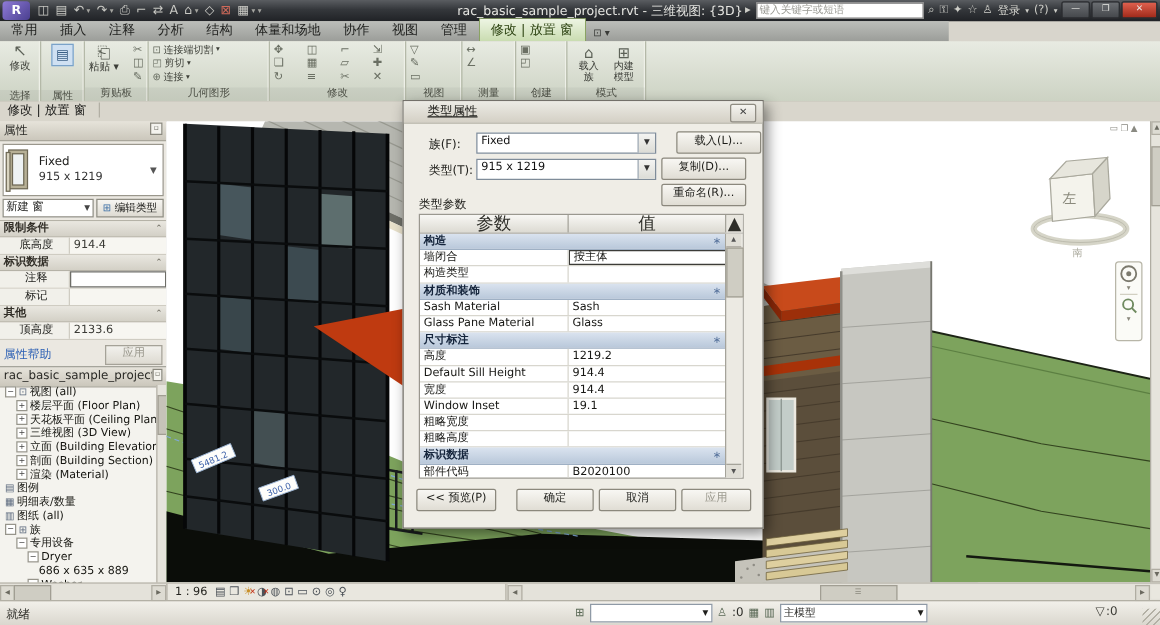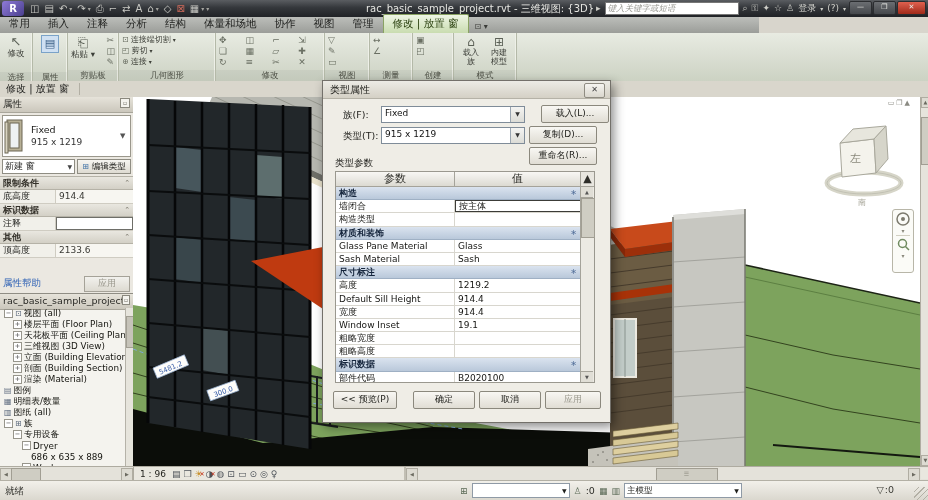--- a/index.html
+++ b/index.html
@@ -12,21 +12,21 @@
   #titlebar{left:0;top:0;width:928px;height:17px;
     background:linear-gradient(#5a5d61,#34373b 45%,#202226);color:#dcdcdc;}
   #revit-logo{left:2px;top:1px;width:22px;height:15px;border-radius:3px;
     background:linear-gradient(135deg,#8f7bd8,#4a3f8f);color:#fff;font-size:10px;font-weight:bold;
     text-align:center;line-height:15px;}
   .qat{left:30px;top:1px;height:15px;display:flex;align-items:center;gap:5px;color:#c9c9c4;font-size:10px;}
   .qat span{display:inline-block;line-height:15px;}
   .qat .dd{font-size:6px;color:#a5a5a0;margin-left:-3px;}
   #win-title{left:330px;top:2px;width:300px;text-align:center;font-size:10px;color:#e6e6e2;white-space:nowrap;}
   #infocenter{left:596px;top:2px;height:13px;display:flex;align-items:center;gap:4px;}
-  #search-box{width:128px;height:11px;background:#fff;border:1px solid #777;font-style:italic;
+  #search-box{width:128px;height:11px;background:#fff;border:1px solid #777;
     color:#9a9a94;font-size:8.5px;padding:0 2px;line-height:11px;overflow:hidden;white-space:nowrap;}
   .ic-ic{color:#cfcfc9;font-size:9px;line-height:13px;}
   #signin-label{color:#d6d6d0;font-size:9px;}
   #winbtns{right:2px;top:1px;display:flex;gap:1px;}
   .wbtn{width:21px;height:12px;background:linear-gradient(#6b6e72,#45484c);border:1px solid #2b2d30;
     border-radius:2px;color:#e8e8e4;font-size:7px;text-align:center;line-height:11px;}
   .wbtn.close{width:27px;background:linear-gradient(#e0614f,#a02a1a);}
 
   
   #tabrow{left:0;top:17px;width:759px;height:16px;background:linear-gradient(#bcbeba,#9b9d99);
@@ -71,21 +71,21 @@
     display:flex;justify-content:space-between;color:#1c1c1a;}
   #edit-type-btn{width:52px;background:linear-gradient(#f6f5f1,#dedbd2);border:1px solid #8f8d83;
     font-size:8.5px;line-height:13px;text-align:center;color:#20201d;white-space:nowrap;overflow:hidden;}
   #edit-type-btn .eicon{color:#3a6ea5;font-size:8px;}
   #prop-grid{margin-top:2px;border-top:1px solid #b5b2a7;}
   .pgroup{height:12px;background:linear-gradient(#e9e7e0,#d3d0c6);border-bottom:1px solid #b5b2a7;
     font-size:9px;font-weight:bold;color:#333029;padding:0 3px;display:flex;justify-content:space-between;line-height:12px;}
   .pgroup .gpin{font-weight:normal;color:#77756a;font-size:7px;}
   .prow{height:13px;display:flex;border-bottom:1px solid #cfccc2;font-size:9px;line-height:13px;}
   .prow .pcell{width:52px;background:#f1f0ea;border-right:1px solid #cfccc2;padding-left:3px;color:#1d1d1a;
-    white-space:nowrap;overflow:hidden;}
+    white-space:nowrap;overflow:hidden;text-align:center;}
   .prow .vcell{flex:1;background:#f7f6f1;padding-left:3px;color:#3a3a35;white-space:nowrap;overflow:hidden;}
   .prow .vcell.vinput{background:#fff;border:1px solid #6e6e68;margin:0;line-height:11px;}
   #props-bottom{position:absolute;bottom:2px;left:0;right:0;height:15px;display:flex;justify-content:space-between;
     align-items:center;padding:0 3px;}
   #prop-help{color:#2b5fb4;font-size:9.5px;}
   #apply-btn{width:44px;height:14px;background:linear-gradient(#f2f1ed,#dddad1);border:1px solid #a5a298;
     color:#9a988d;text-align:center;line-height:13px;font-size:9px;}
 
   #browser{left:0;top:293px;width:133px;height:173px;background:#f4f3ee;border-right:1px solid #8f8d84;border-top:1px solid #8f8d84;}
   #tree{position:absolute;top:14px;bottom:0;left:0;right:7px;overflow:hidden;}
@@ -130,34 +130,34 @@
     justify-content:space-between;font-size:8.5px;padding:0 2px;color:#1f1f1c;}
   .sb-ico{color:#5b6a57;font-size:9px;}
   #filter-cluster{position:absolute;right:34px;top:3px;display:flex;align-items:center;gap:1px;color:#3c3c36;}
   #resize-grip{position:absolute;right:0;bottom:0;width:14px;height:14px;
     background:repeating-linear-gradient(135deg,transparent 0 3px,#b3b0a5 3px 4px);}
 
   
   #dialog{left:322px;top:80px;width:287px;height:341px;background:#efede6;border:1px solid #73706a;
     box-shadow:3px 4px 10px rgba(0,0,0,0.45);z-index:50;}
   #dlg-title{height:17px;background:linear-gradient(#ecebe5,#d4d0c5);border-bottom:1px solid #b5b2a7;
-    font-size:10px;color:#1e1e1a;line-height:17px;padding-left:7px;}
+    font-size:10px;color:#1e1e1a;line-height:17px;padding-left:19px;text-decoration:underline;}
   #dlg-close{position:absolute;right:5px;top:2px;width:19px;height:13px;background:linear-gradient(#f5f4f0,#dad7ce);
     border:1px solid #8f8c82;border-radius:2px;text-align:center;line-height:12px;font-size:8px;color:#444;}
   .dlg-label{position:absolute;font-size:9.5px;color:#1d1d19;}
   .combo{position:absolute;height:15px;background:#fff;border:1px solid #7f8c99;display:flex;}
   .combo .cval{flex:1;font-size:9px;line-height:13px;padding-left:3px;color:#111;white-space:nowrap;overflow:hidden;}
   .combo .carr{width:13px;background:linear-gradient(#f4f4f2,#dcdcd6);border-left:1px solid #9aa5b0;
     font-size:6px;color:#333;text-align:center;line-height:14px;}
   .dbtn{position:absolute;height:16px;background:linear-gradient(#f8f7f3,#e0ddd4);border:1px solid #8b887d;
     border-radius:2px;font-size:9px;color:#1d1d19;text-align:center;line-height:15px;}
   .dbtn.disabled{color:#9b998e;}
   #dlg-table{position:absolute;left:12px;top:90px;width:258px;height:210px;border:1px solid #9a988f;background:#fff;}
   #dlg-thead{height:14px;display:flex;background:linear-gradient(#f8f7f4,#dcdad2);border-bottom:1px solid #a5a39a;}
-  #dlg-thead div{font-size:11px;color:#2e2e29;text-align:center;line-height:14px;}
+  #dlg-thead div{font-size:14px;color:#2e2e29;text-align:center;line-height:14px;}
   #th-param{width:118px;border-right:1px solid #a5a39a;}
   #th-value{flex:1;}
   #th-sb{width:13px;border-left:1px solid #a5a39a;background:#e8e6df;color:#555;font-size:6px;line-height:14px;}
   #dlg-rows{position:absolute;left:0;top:15px;right:13px;bottom:0;overflow:hidden;}
   #dlg-vscroll{position:absolute;right:0;top:15px;bottom:0;width:13px;background:#eceae3;border-left:1px solid #a5a39a;}
   #dlg-vscroll .sarr{position:absolute;left:0;width:12px;height:10px;background:#e0deD6;border-bottom:1px solid #a5a39a;
     color:#555;font-size:5px;text-align:center;line-height:10px;}
   #dlg-vscroll .thumb{position:absolute;left:0;top:11px;width:12px;height:38px;background:#cfcdc3;border:1px solid #a19e93;}
   .dgroup{height:12.19px;background:linear-gradient(#dae3ef,#b9c8da);border-bottom:1px solid #9fb0c4;
     display:flex;justify-content:space-between;font-size:9px;font-weight:bold;color:#15253c;
@@ -369,20 +369,24 @@
           <div class="vcell">914.4</div>
         </div>
         <div class="pgroup">
           <span>标识数据</span>
           <span class="gpin">⌃</span>
         </div>
         <div class="prow">
           <div class="pcell">注释</div>
           <div class="vcell vinput"></div>
         </div>
+        <div class="prow">
+          <div class="pcell">标记</div>
+          <div class="vcell"></div>
+        </div>
         <div class="pgroup">
           <span>其他</span>
           <span class="gpin">⌃</span>
         </div>
         <div class="prow">
           <div class="pcell">顶高度</div>
           <div class="vcell">2133.6</div>
         </div>
       </div>
     <div id="props-bottom">
@@ -670,26 +674,26 @@
           </div>
           <div class="drow">
             <div class="dparam">构造类型</div>
             <div class="dvalue"></div>
           </div>
           <div class="dgroup">
             <span>材质和装饰</span>
             <span class="gpin">∗</span>
           </div>
           <div class="drow">
+            <div class="dparam">Sash Material</div>
+            <div class="dvalue">Sash</div>
+          </div>
+          <div class="drow">
             <div class="dparam">Glass Pane Material</div>
             <div class="dvalue">Glass</div>
-          </div>
-          <div class="drow">
-            <div class="dparam">Sash Material</div>
-            <div class="dvalue">Sash</div>
           </div>
           <div class="dgroup">
             <span>尺寸标注</span>
             <span class="gpin">∗</span>
           </div>
           <div class="drow">
             <div class="dparam">高度</div>
             <div class="dvalue">1219.2</div>
           </div>
           <div class="drow">

